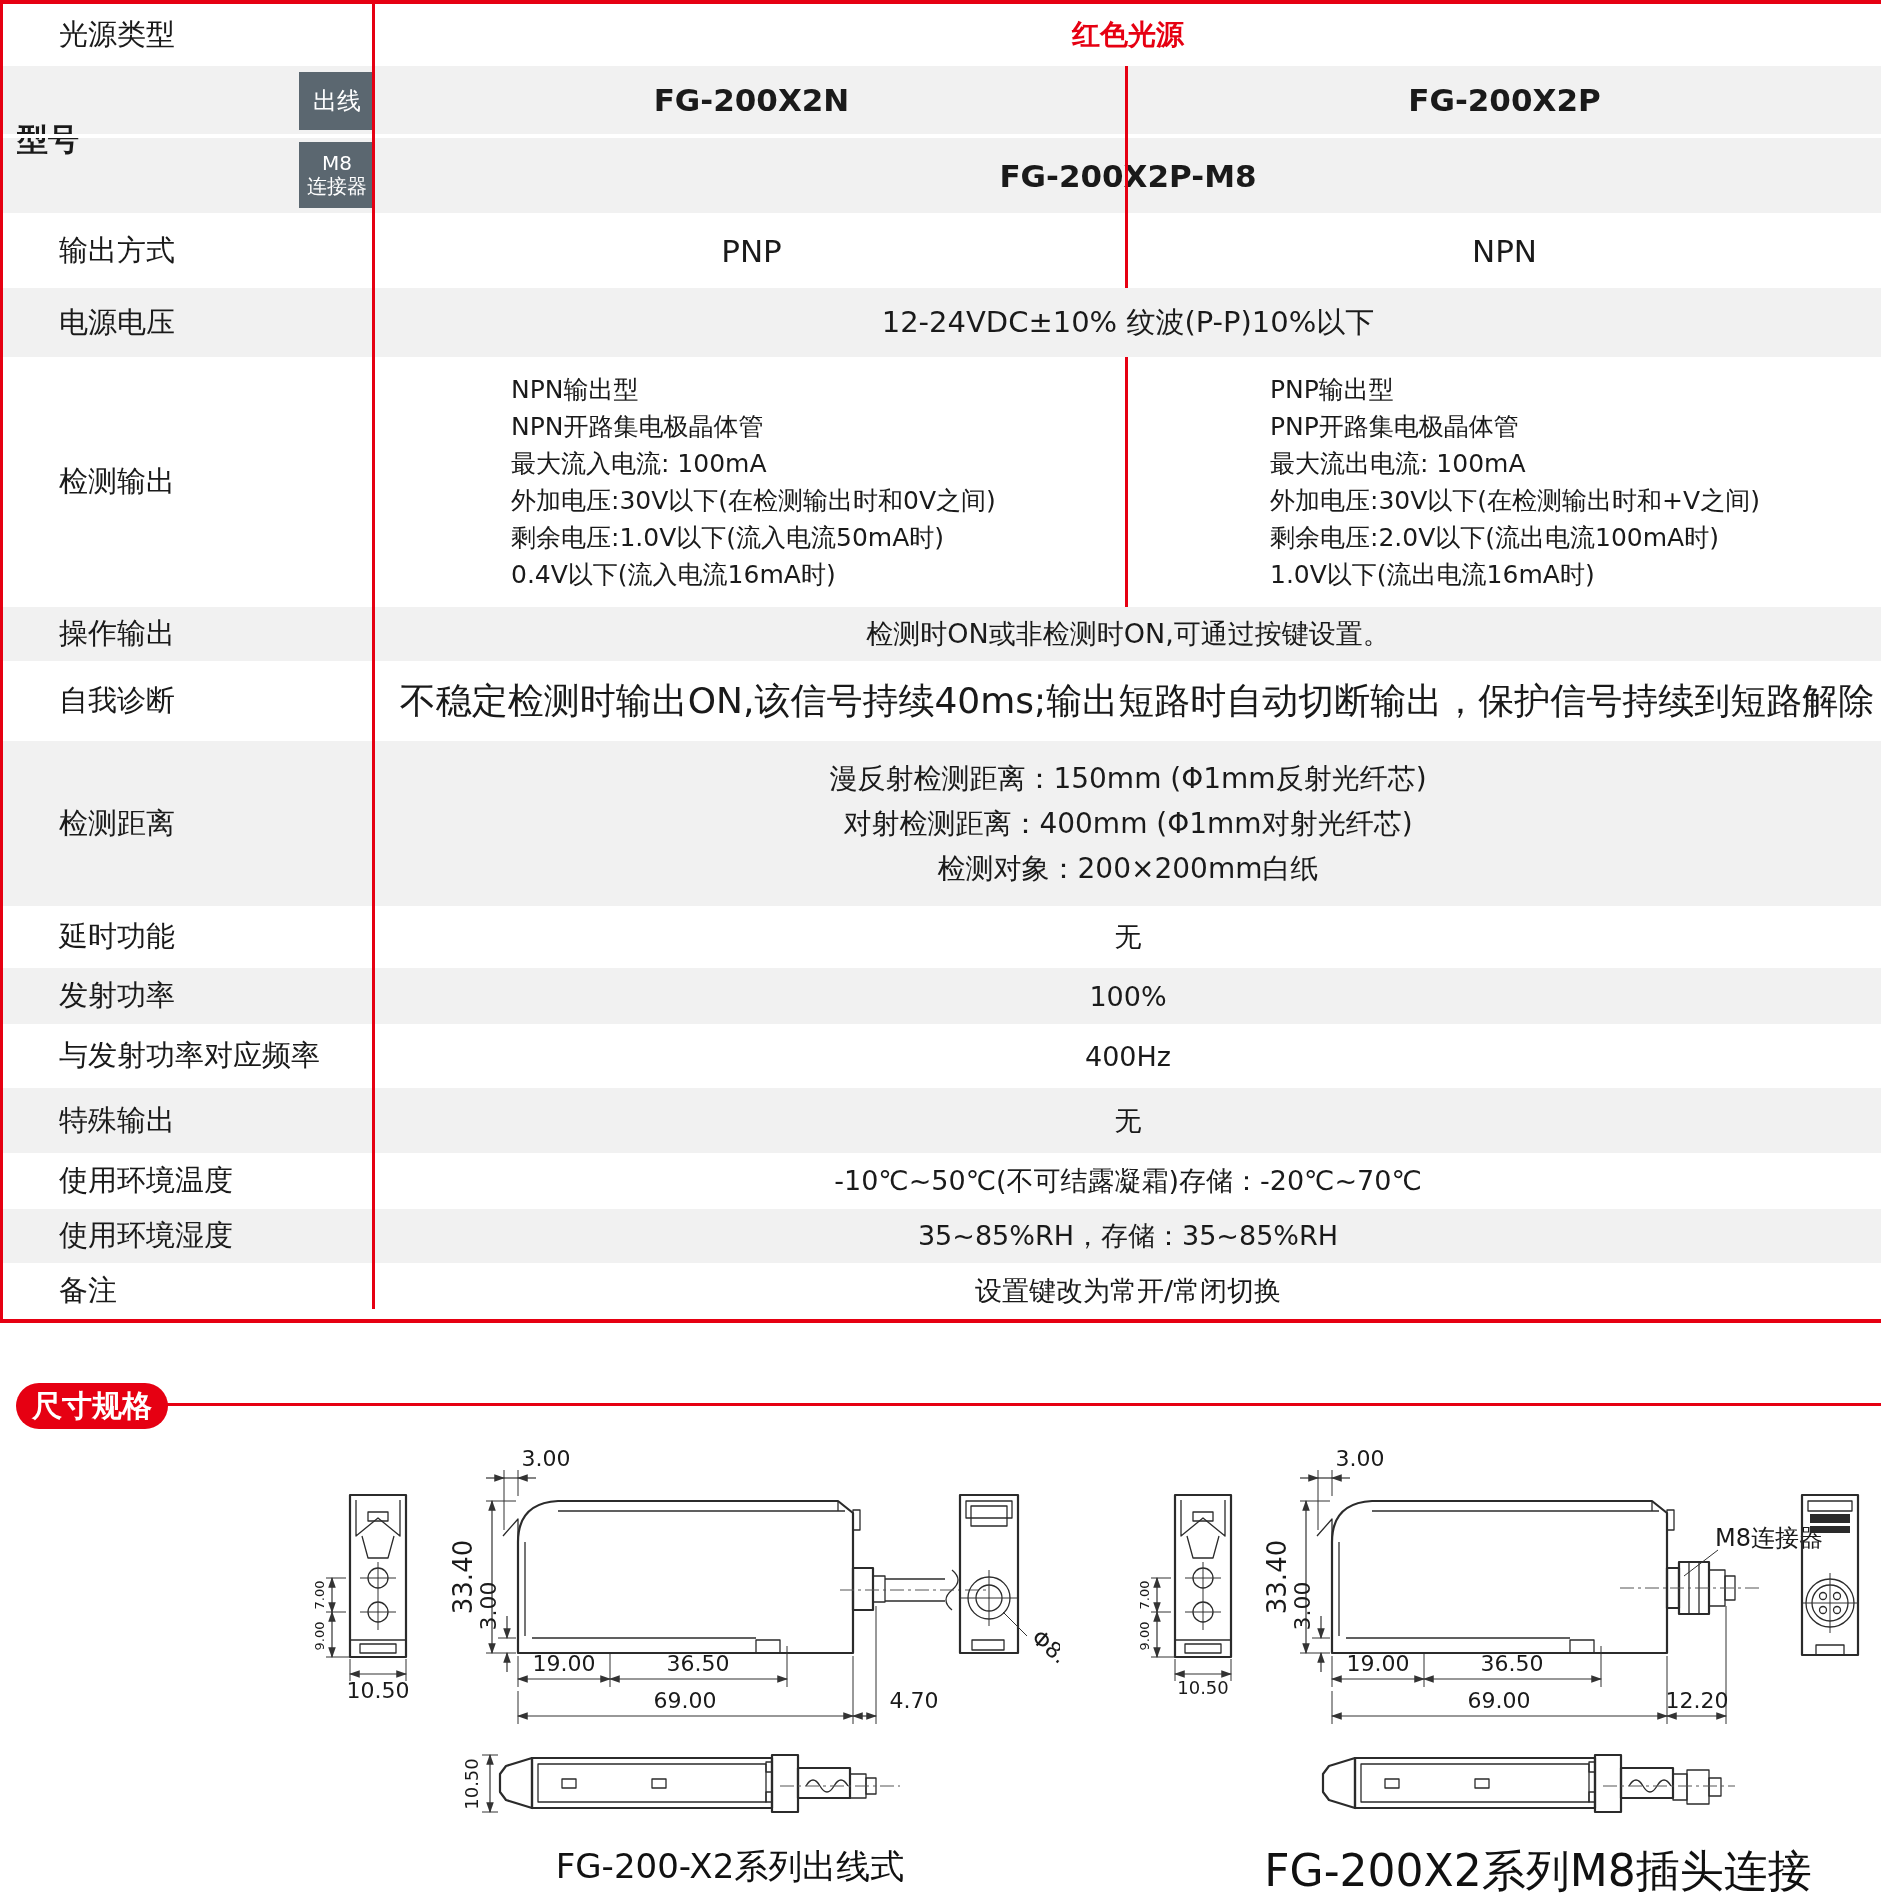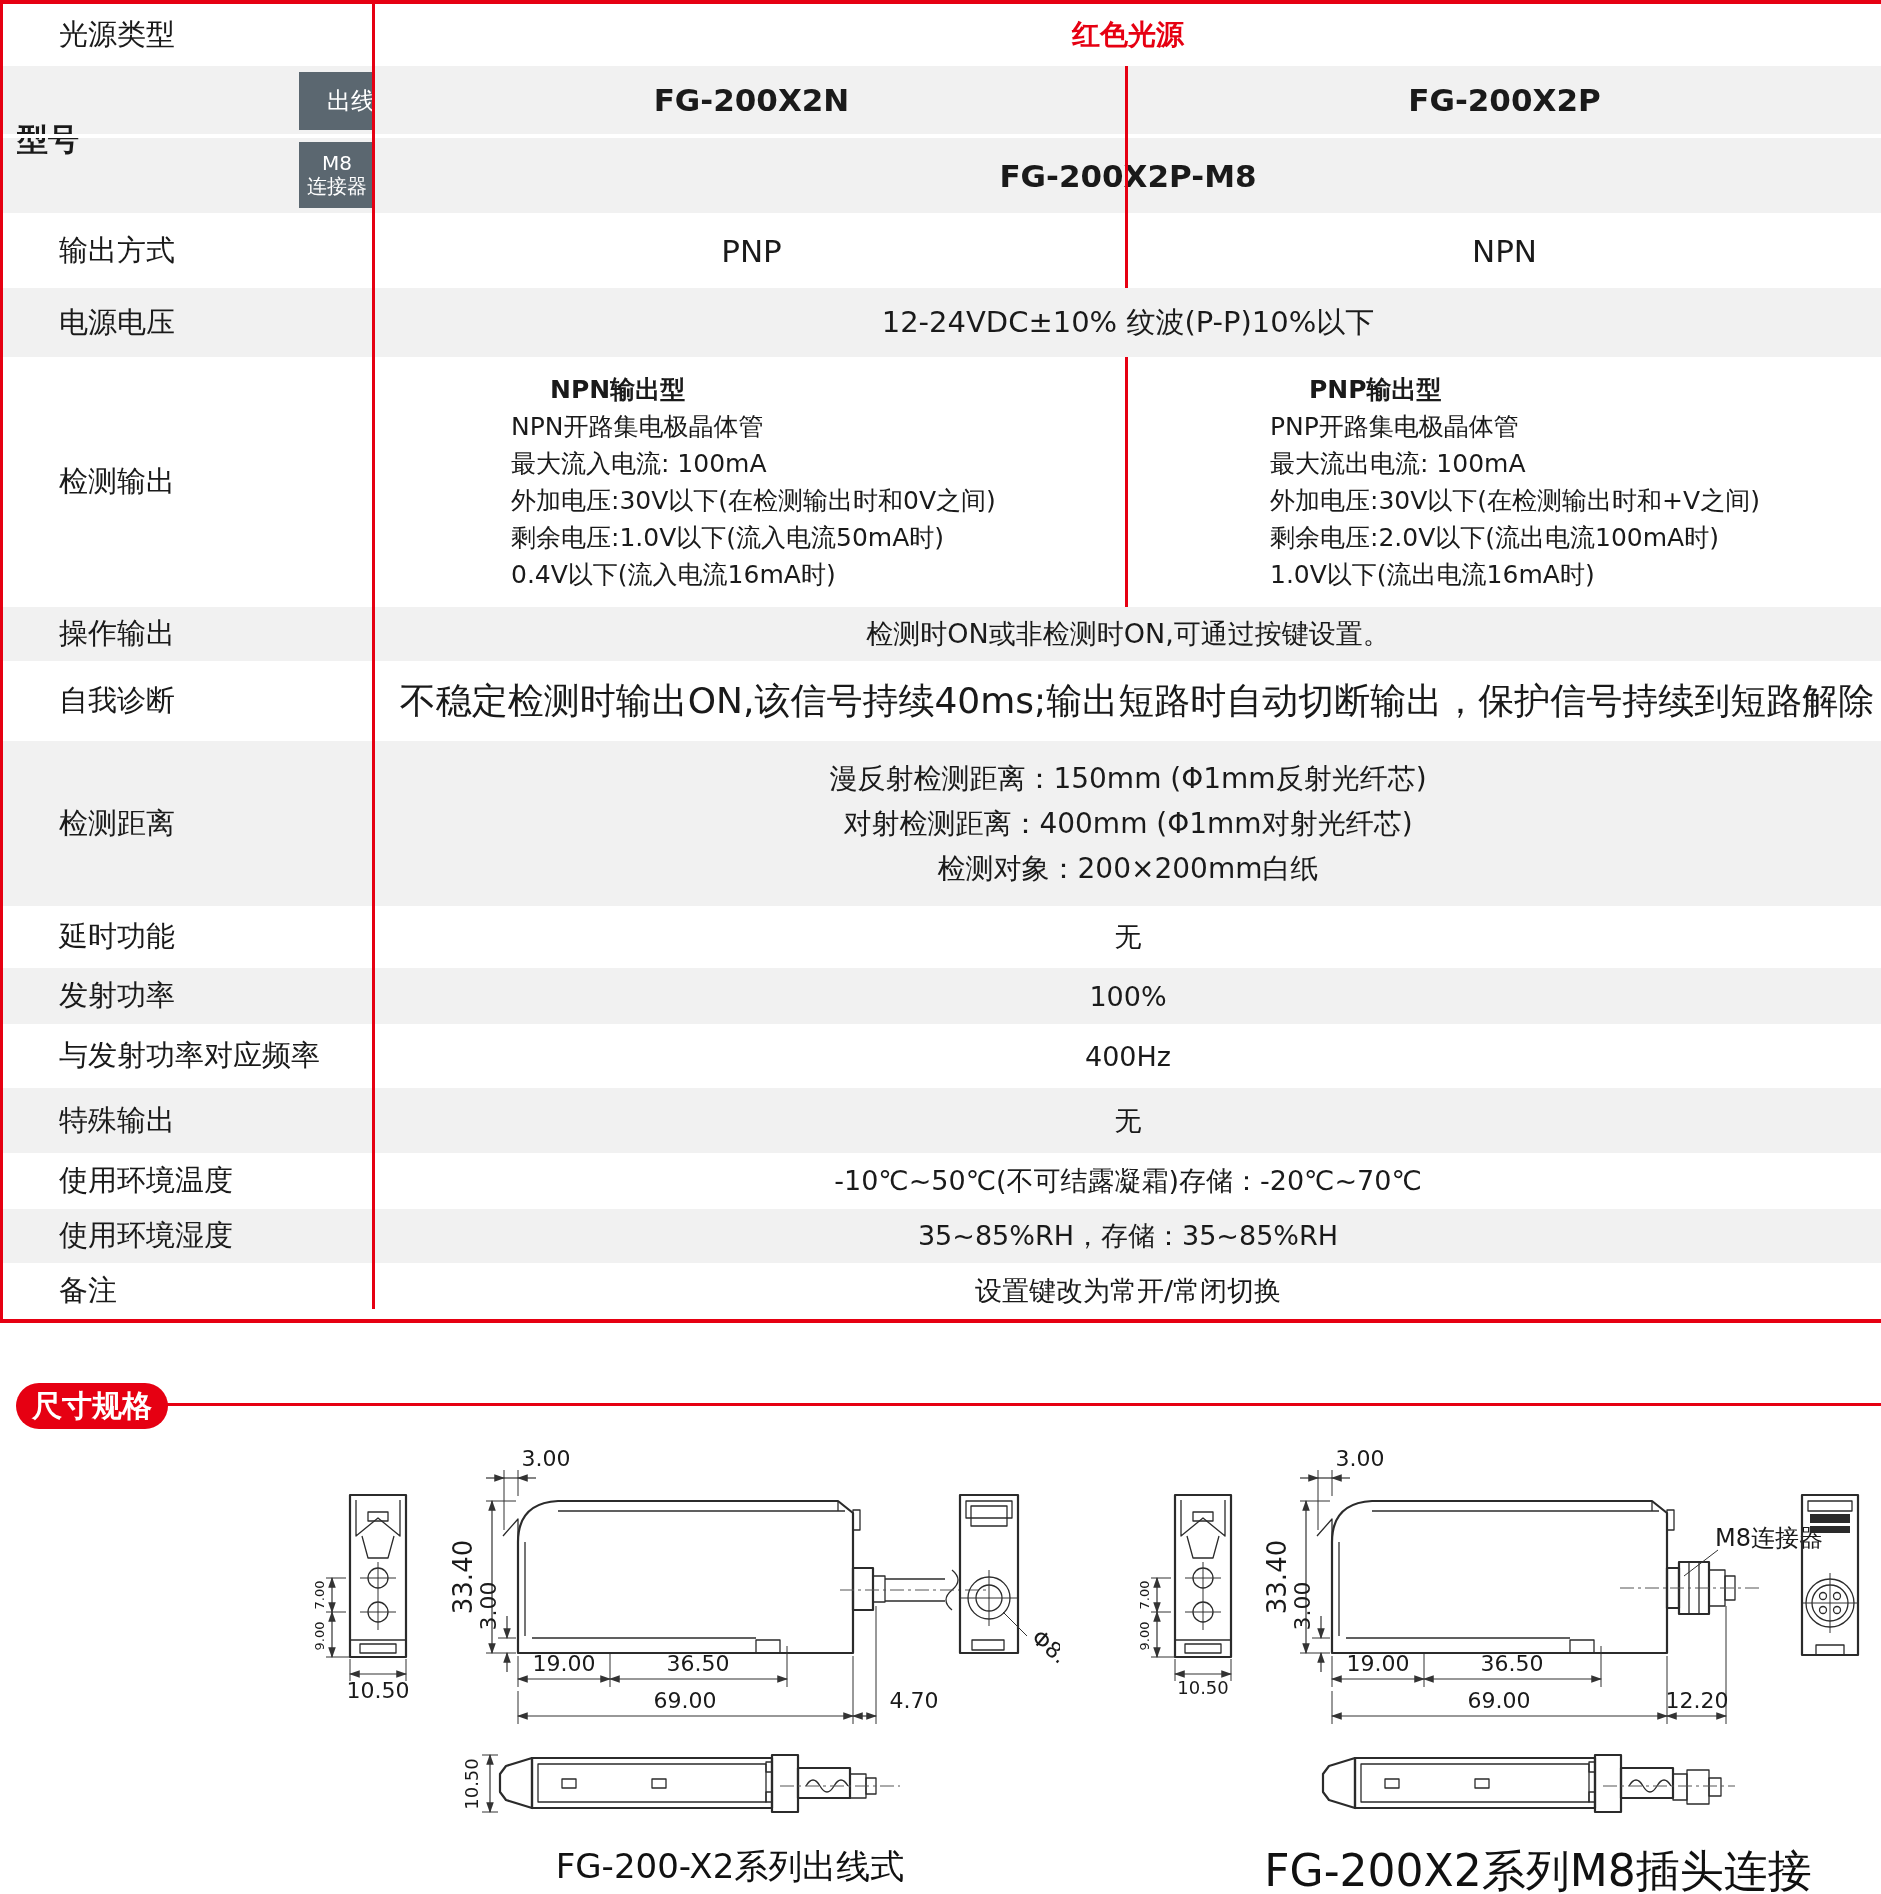--- a/index.html
+++ b/index.html
@@ -17,26 +17,26 @@
   .val.big{font-size:31px;}
   .val.mid{font-size:29px;}
   .val.diag{font-size:36px;padding-left:18px;}
   .val.col{flex-direction:column;line-height:45px;font-size:28px;}
   
   .modelvals{flex:1;display:flex;flex-direction:column;}
   .msub{display:flex;}
   .mhalf{flex:1;display:flex;align-items:center;justify-content:center;font-weight:bold;font-size:31px;}
   .mgap{position:absolute;left:0;top:68px;height:4px;width:100%;background:#fff;z-index:1;}
   .badge{position:absolute;left:296px;width:76px;background:#5b6770;color:#fff;display:flex;flex-direction:column;align-items:center;justify-content:center;z-index:2;text-align:center;}
-  .badge1{top:6px;height:58px;font-size:24px;align-items:flex-end;}
+  .badge1{top:6px;height:58px;font-size:24px;}
   .badge2{top:76px;height:66px;font-size:20px;line-height:23px;}
   
   .dohalf{flex:1;display:flex;align-items:center;}
   .doblock{font-size:25px;line-height:37px;}
-  .doblock .t{font-weight:bold;margin-left:39px;}
+  .doblock .t{font-weight:normal;}
   .pad-n{padding-left:136px;}
   .pad-p{padding-left:142px;}
   
   .vline{position:absolute;width:3px;background:#e60012;z-index:3;}
   .vmain{left:369px;top:0;height:1305px;}
   .vsegA{left:1122px;top:62px;height:222px;}
   .vsegB{left:1122px;top:353px;height:250px;}
   
   .dim-badge{position:absolute;left:16px;top:1383px;width:152px;height:46px;background:#e60012;border-radius:23px;
     color:#fff;font-size:30px;font-weight:bold;display:flex;align-items:center;justify-content:center;z-index:2;}

